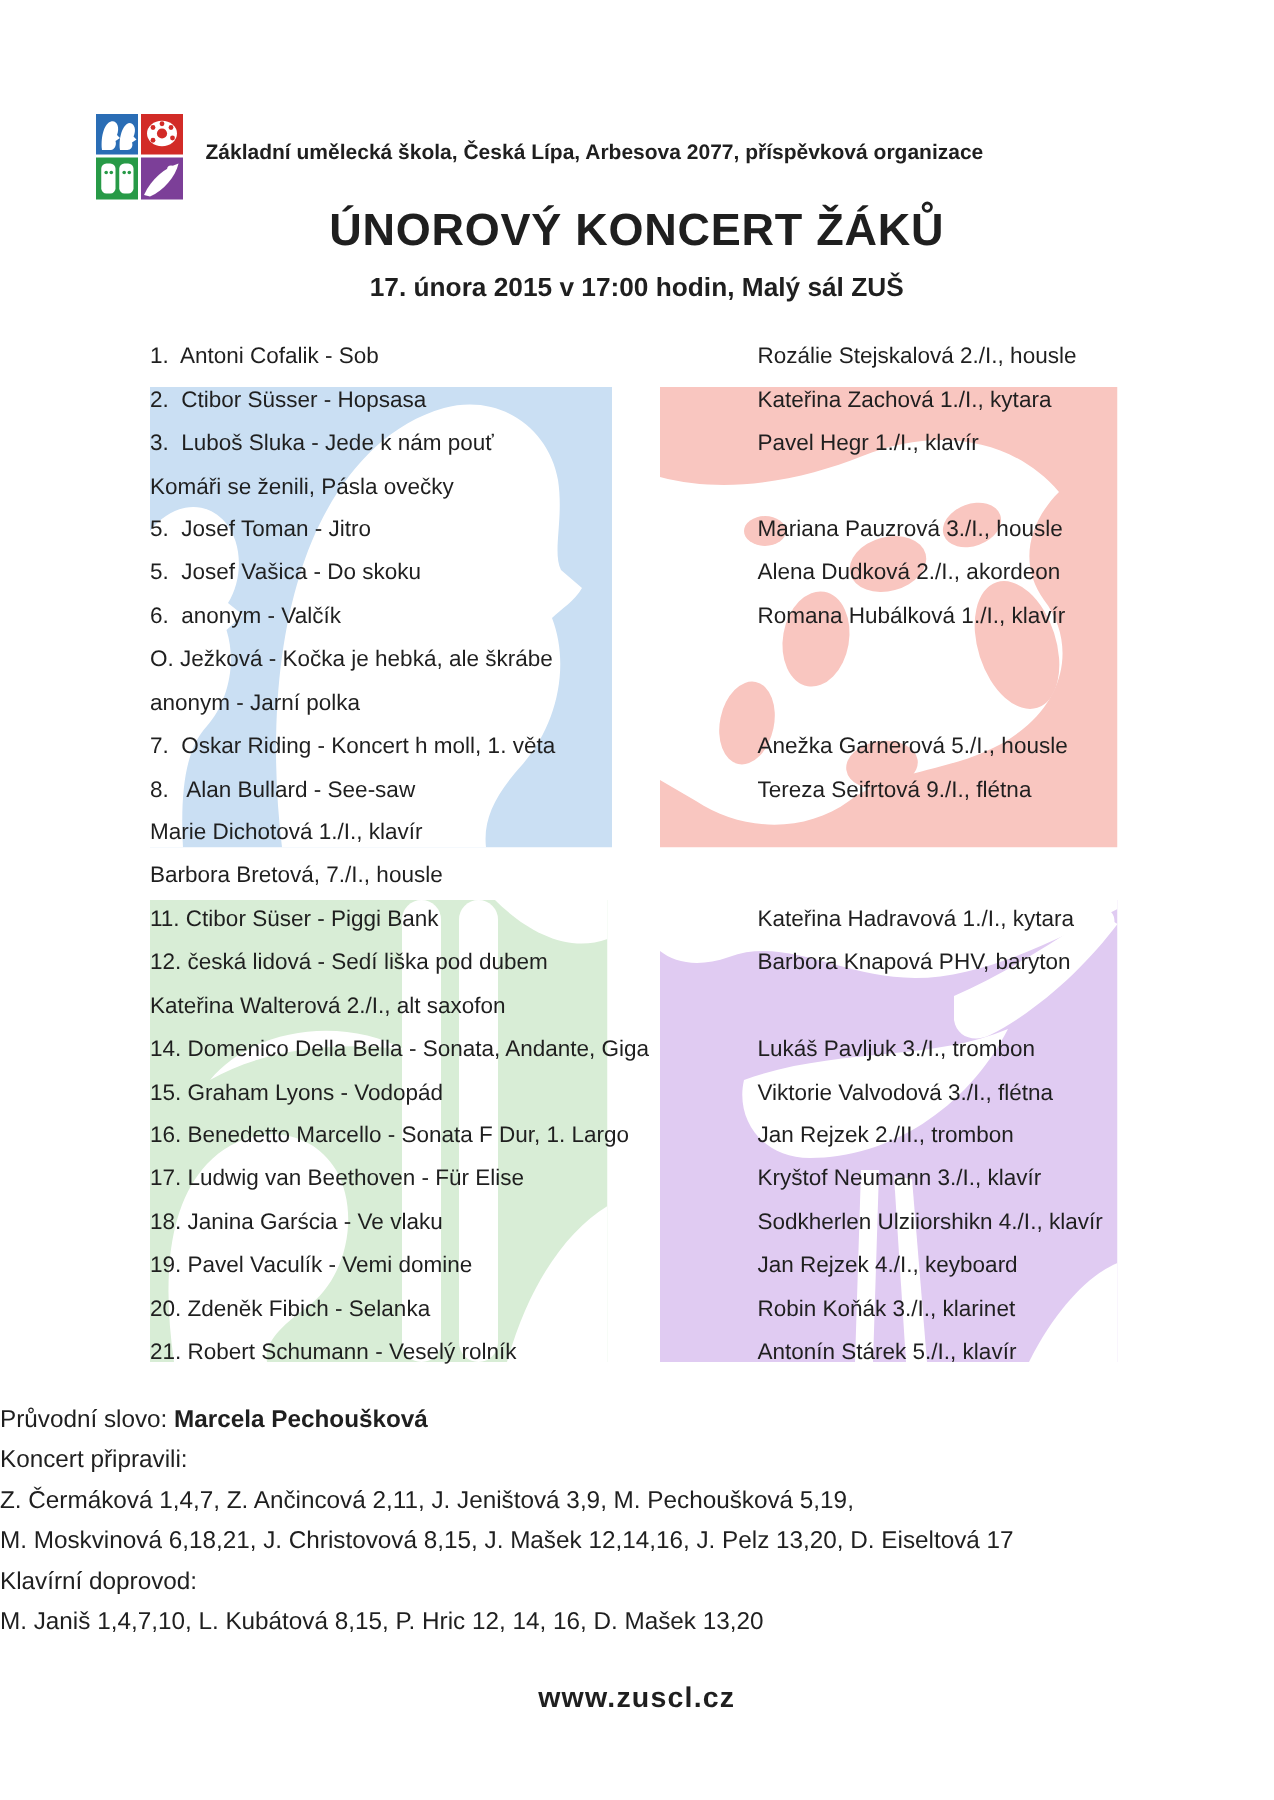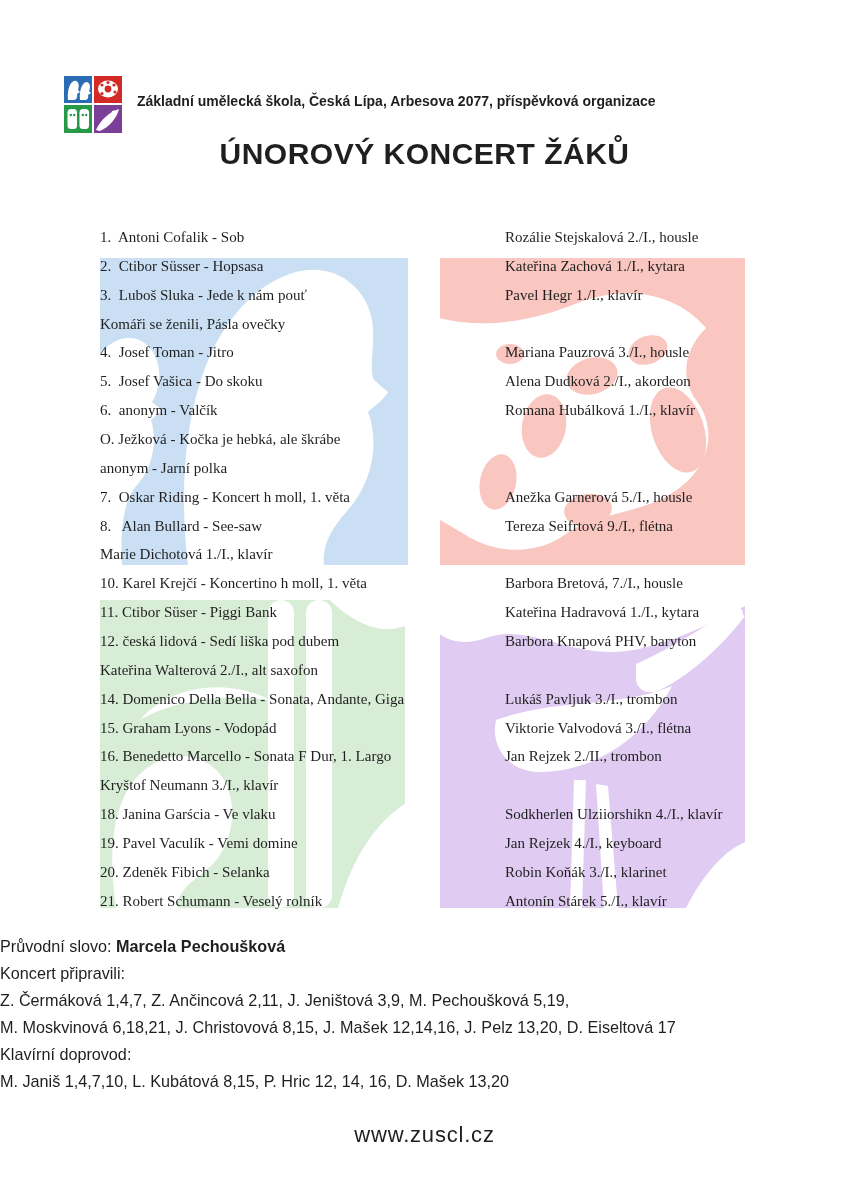--- a/index.html
+++ b/index.html
@@ -27,27 +27,27 @@
   .wm-bg-pink{fill:var(--watermark-pink);}
   .wm-bg-green{fill:var(--watermark-green);}
   .wm-bg-purple{fill:var(--watermark-purple);}
   .wm-dot{fill:var(--watermark-pink);}
   .logo{position:absolute;left:64px;top:76px;line-height:0;}
   .lg-blue{fill:var(--logo-blue);} .lg-red{fill:var(--logo-red);}
   .lg-green{fill:var(--logo-green);} .lg-purple{fill:var(--logo-purple);}
   .school-line{position:absolute;left:137px;top:93px;font-size:14px;font-weight:bold;white-space:pre;}
   .title{position:absolute;left:0;right:0;top:137px;text-align:center;font-size:30px;font-weight:bold;letter-spacing:.5px;}
   .subtitle{position:absolute;left:0;right:0;top:181px;text-align:center;font-size:17.5px;font-weight:bold;}
-  .program{position:absolute;left:100px;top:229px;width:680px;font-family:Liberation Serif, serif;}
+  .program{position:absolute;left:100px;top:229px;width:680px;}
   .row{display:grid;grid-template-columns:405px 275px;height:28.87px;font-size:15px;}
   .row .left{white-space:pre;}
   .row .right{white-space:pre;}
   .closing{position:absolute;left:0;right:0;top:933px;font-size:16.2px;line-height:27px;}
   .closing b{font-weight:bold;}
-  .website{position:absolute;left:0;right:0;top:1122px;text-align:center;font-size:22px;font-weight:normal;letter-spacing:.8px;}
+  .website{position:absolute;left:0;right:0;top:1122px;text-align:center;font-size:19px;font-weight:bold;letter-spacing:.8px;}
 </style>
 </head>
 <body>
 
 <div class="page">
 
   <div class="watermark wm-blue">
     <svg width="308" height="307" viewBox="0 0 308 307">
       <rect class="wm-bg-blue" width="308" height="307"></rect>
       <path fill="#fff" d="M88,307 C80,240 84,175 100,125 C114,78 146,28 196,14 C234,4 266,28 272,62 C276,88 268,110 274,122 L288,134 C283,143 274,148 268,154 C280,185 272,225 248,252 C230,272 222,288 224,307 Z"></path>
@@ -120,40 +120,41 @@
       <g>
         <rect class="lg-purple" x="30" y="29" width="28" height="28"></rect>
         <path fill="#fff" d="M32,54 C37,43 46,36 55,33 C53,42 45,51 36,55 Z"></path>
         <circle cx="50" cy="37" r="2.6" fill="#fff"></circle>
       </g>
     </svg>
   </div>
 
   <div class="school-line">Základní umělecká škola, Česká Lípa, Arbesova 2077, příspěvková organizace</div>
   <div class="title">ÚNOROVÝ KONCERT ŽÁKŮ</div>
+  <div class="subtitle">17. února 2015 v 17:00 hodin, Malý sál ZUŠ</div>
 
   <div class="program">
     <div class="row">
         <span class="left">1.  Antoni Cofalik - Sob</span>
         <span class="right">Rozálie Stejskalová 2./I., housle</span>
       </div>
     <div class="row">
         <span class="left">2.  Ctibor Süsser - Hopsasa</span>
         <span class="right">Kateřina Zachová 1./I., kytara</span>
       </div>
     <div class="row">
         <span class="left">3.  Luboš Sluka - Jede k nám pouť</span>
         <span class="right">Pavel Hegr 1./I., klavír</span>
       </div>
     <div class="row">
         <span class="left">Komáři se ženili, Pásla ovečky</span>
         <span class="right"></span>
       </div>
     <div class="row">
-        <span class="left">4.  Josef Toman - Jitro</span>
+        <span class="left">5.  Josef Toman - Jitro</span>
         <span class="right">Mariana Pauzrová 3./I., housle</span>
       </div>
     <div class="row">
         <span class="left">5.  Josef Vašica - Do skoku</span>
         <span class="right">Alena Dudková 2./I., akordeon</span>
       </div>
     <div class="row">
         <span class="left">6.  anonym - Valčík</span>
         <span class="right">Romana Hubálková 1./I., klavír</span>
       </div>
@@ -170,21 +171,20 @@
         <span class="right">Anežka Garnerová 5./I., housle</span>
       </div>
     <div class="row">
         <span class="left">8.   Alan Bullard - See-saw</span>
         <span class="right">Tereza Seifrtová 9./I., flétna</span>
       </div>
     <div class="row">
         <span class="right">Marie Dichotová 1./I., klavír</span>
       </div>
     <div class="row">
-        <span class="left">10. Karel Krejčí - Koncertino h moll, 1. věta</span>
         <span class="right">Barbora Bretová, 7./I., housle</span>
       </div>
     <div class="row">
         <span class="left">11. Ctibor Süser - Piggi Bank</span>
         <span class="right">Kateřina Hadravová 1./I., kytara</span>
       </div>
     <div class="row">
         <span class="left">12. česká lidová - Sedí liška pod dubem</span>
         <span class="right">Barbora Knapová PHV, baryton</span>
       </div>
@@ -197,20 +197,21 @@
       </div>
     <div class="row">
         <span class="left">15. Graham Lyons - Vodopád</span>
         <span class="right">Viktorie Valvodová 3./I., flétna</span>
       </div>
     <div class="row">
         <span class="left">16. Benedetto Marcello - Sonata F Dur, 1. Largo</span>
         <span class="right">Jan Rejzek 2./II., trombon</span>
       </div>
     <div class="row">
+        <span class="left">17. Ludwig van Beethoven - Für Elise</span>
         <span class="right">Kryštof Neumann 3./I., klavír</span>
       </div>
     <div class="row">
         <span class="left">18. Janina Garścia - Ve vlaku</span>
         <span class="right">Sodkherlen Ulziiorshikn 4./I., klavír</span>
       </div>
     <div class="row">
         <span class="left">19. Pavel Vaculík - Vemi domine</span>
         <span class="right">Jan Rejzek 4./I., keyboard</span>
       </div>

